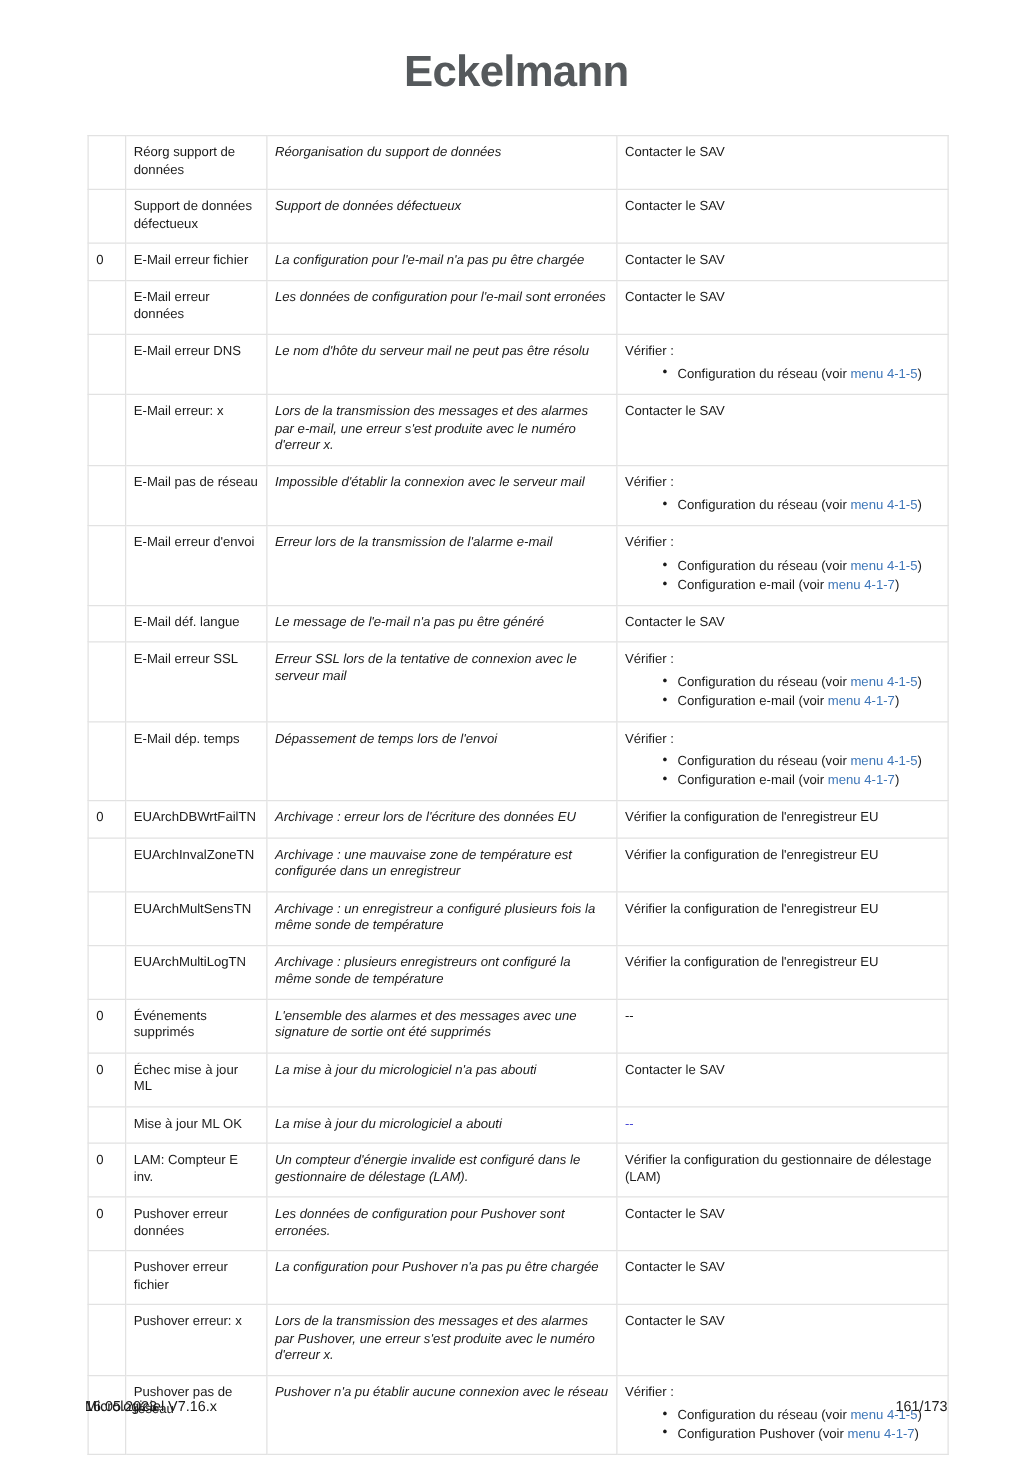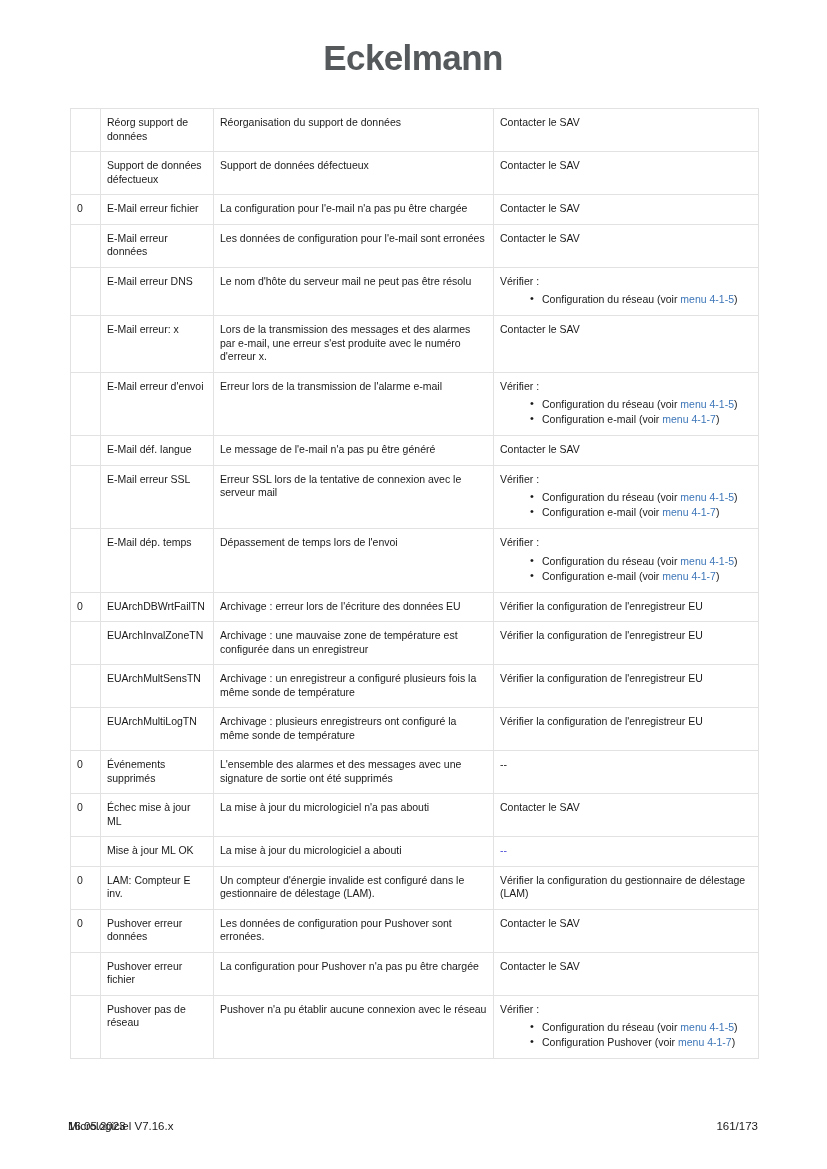--- a/index.html
+++ b/index.html
@@ -74,21 +74,21 @@
     border-bottom: none;
     border-right: 1px solid #e2e2e2;
     padding-left: 6px;
     padding-right: 4px;
     text-align: left;
   }
   tr.group-start td.code-cell {
     border-top: 1px solid #e2e2e2;
   }
   td.name-cell { padding-left: 7px; }
-  td.desc-cell { padding-left: 7px; }
+  td.desc-cell { padding-left: 7px; font-style: italic; }
   td.act-cell  { padding-left: 7px; margin-left: 16px; }
 
   .cell-text { display: block; }
 
   
   ul.check-list {
     margin: 4px 0 0 0;
     padding: 0 0 0 30px;
     list-style: none;
   }
@@ -201,20 +201,31 @@
           <tr>
             <td class="code-cell"></td>
             <td class="name-cell">E-Mail erreur: x</td>
             <td class="desc-cell">Lors de la transmission des messages et des alarmes par e-mail, une erreur s'est produite avec le numéro d'erreur x.</td>
             <td class="act-cell">
               <span class="cell-text">Contacter le SAV</span>
             </td>
           </tr>
           <tr>
             <td class="code-cell"></td>
+            <td class="name-cell">E-Mail pas de réseau</td>
+            <td class="desc-cell">Impossible d'établir la connexion avec le serveur mail</td>
+            <td class="act-cell">
+              <span class="cell-text">Vérifier :</span>
+              <ul class="check-list">
+                <li><span>Configuration du réseau (voir </span><a class="menu-link" href="#">menu 4-1-5</a><span>)</span></li>
+              </ul>
+            </td>
+          </tr>
+          <tr>
+            <td class="code-cell"></td>
             <td class="name-cell">E-Mail erreur d'envoi</td>
             <td class="desc-cell">Erreur lors de la transmission de l'alarme e-mail</td>
             <td class="act-cell">
               <span class="cell-text">Vérifier :</span>
               <ul class="check-list">
                 <li><span>Configuration du réseau (voir </span><a class="menu-link" href="#">menu 4-1-5</a><span>)</span></li>
                 <li><span>Configuration e-mail (voir </span><a class="menu-link" href="#">menu 4-1-7</a><span>)</span></li>
               </ul>
             </td>
           </tr>
@@ -319,20 +330,28 @@
             <td class="name-cell">Pushover erreur données</td>
             <td class="desc-cell">Les données de configuration pour Pushover sont erronées.</td>
             <td class="act-cell">
               <span class="cell-text">Contacter le SAV</span>
             </td>
           </tr>
           <tr>
             <td class="code-cell"></td>
             <td class="name-cell">Pushover erreur fichier</td>
             <td class="desc-cell">La configuration pour Pushover n'a pas pu être chargée</td>
+            <td class="act-cell">
+              <span class="cell-text">Contacter le SAV</span>
+            </td>
+          </tr>
+          <tr>
+            <td class="code-cell"></td>
+            <td class="name-cell">Pushover erreur: x</td>
+            <td class="desc-cell">Lors de la transmission des messages et des alarmes par Pushover, une erreur s'est produite avec le numéro d'erreur x.</td>
             <td class="act-cell">
               <span class="cell-text">Contacter le SAV</span>
             </td>
           </tr>
           <tr>
             <td class="code-cell"></td>
             <td class="name-cell">Pushover pas de réseau</td>
             <td class="desc-cell">Pushover n'a pu établir aucune connexion avec le réseau</td>
             <td class="act-cell">
               <span class="cell-text">Vérifier :</span>

